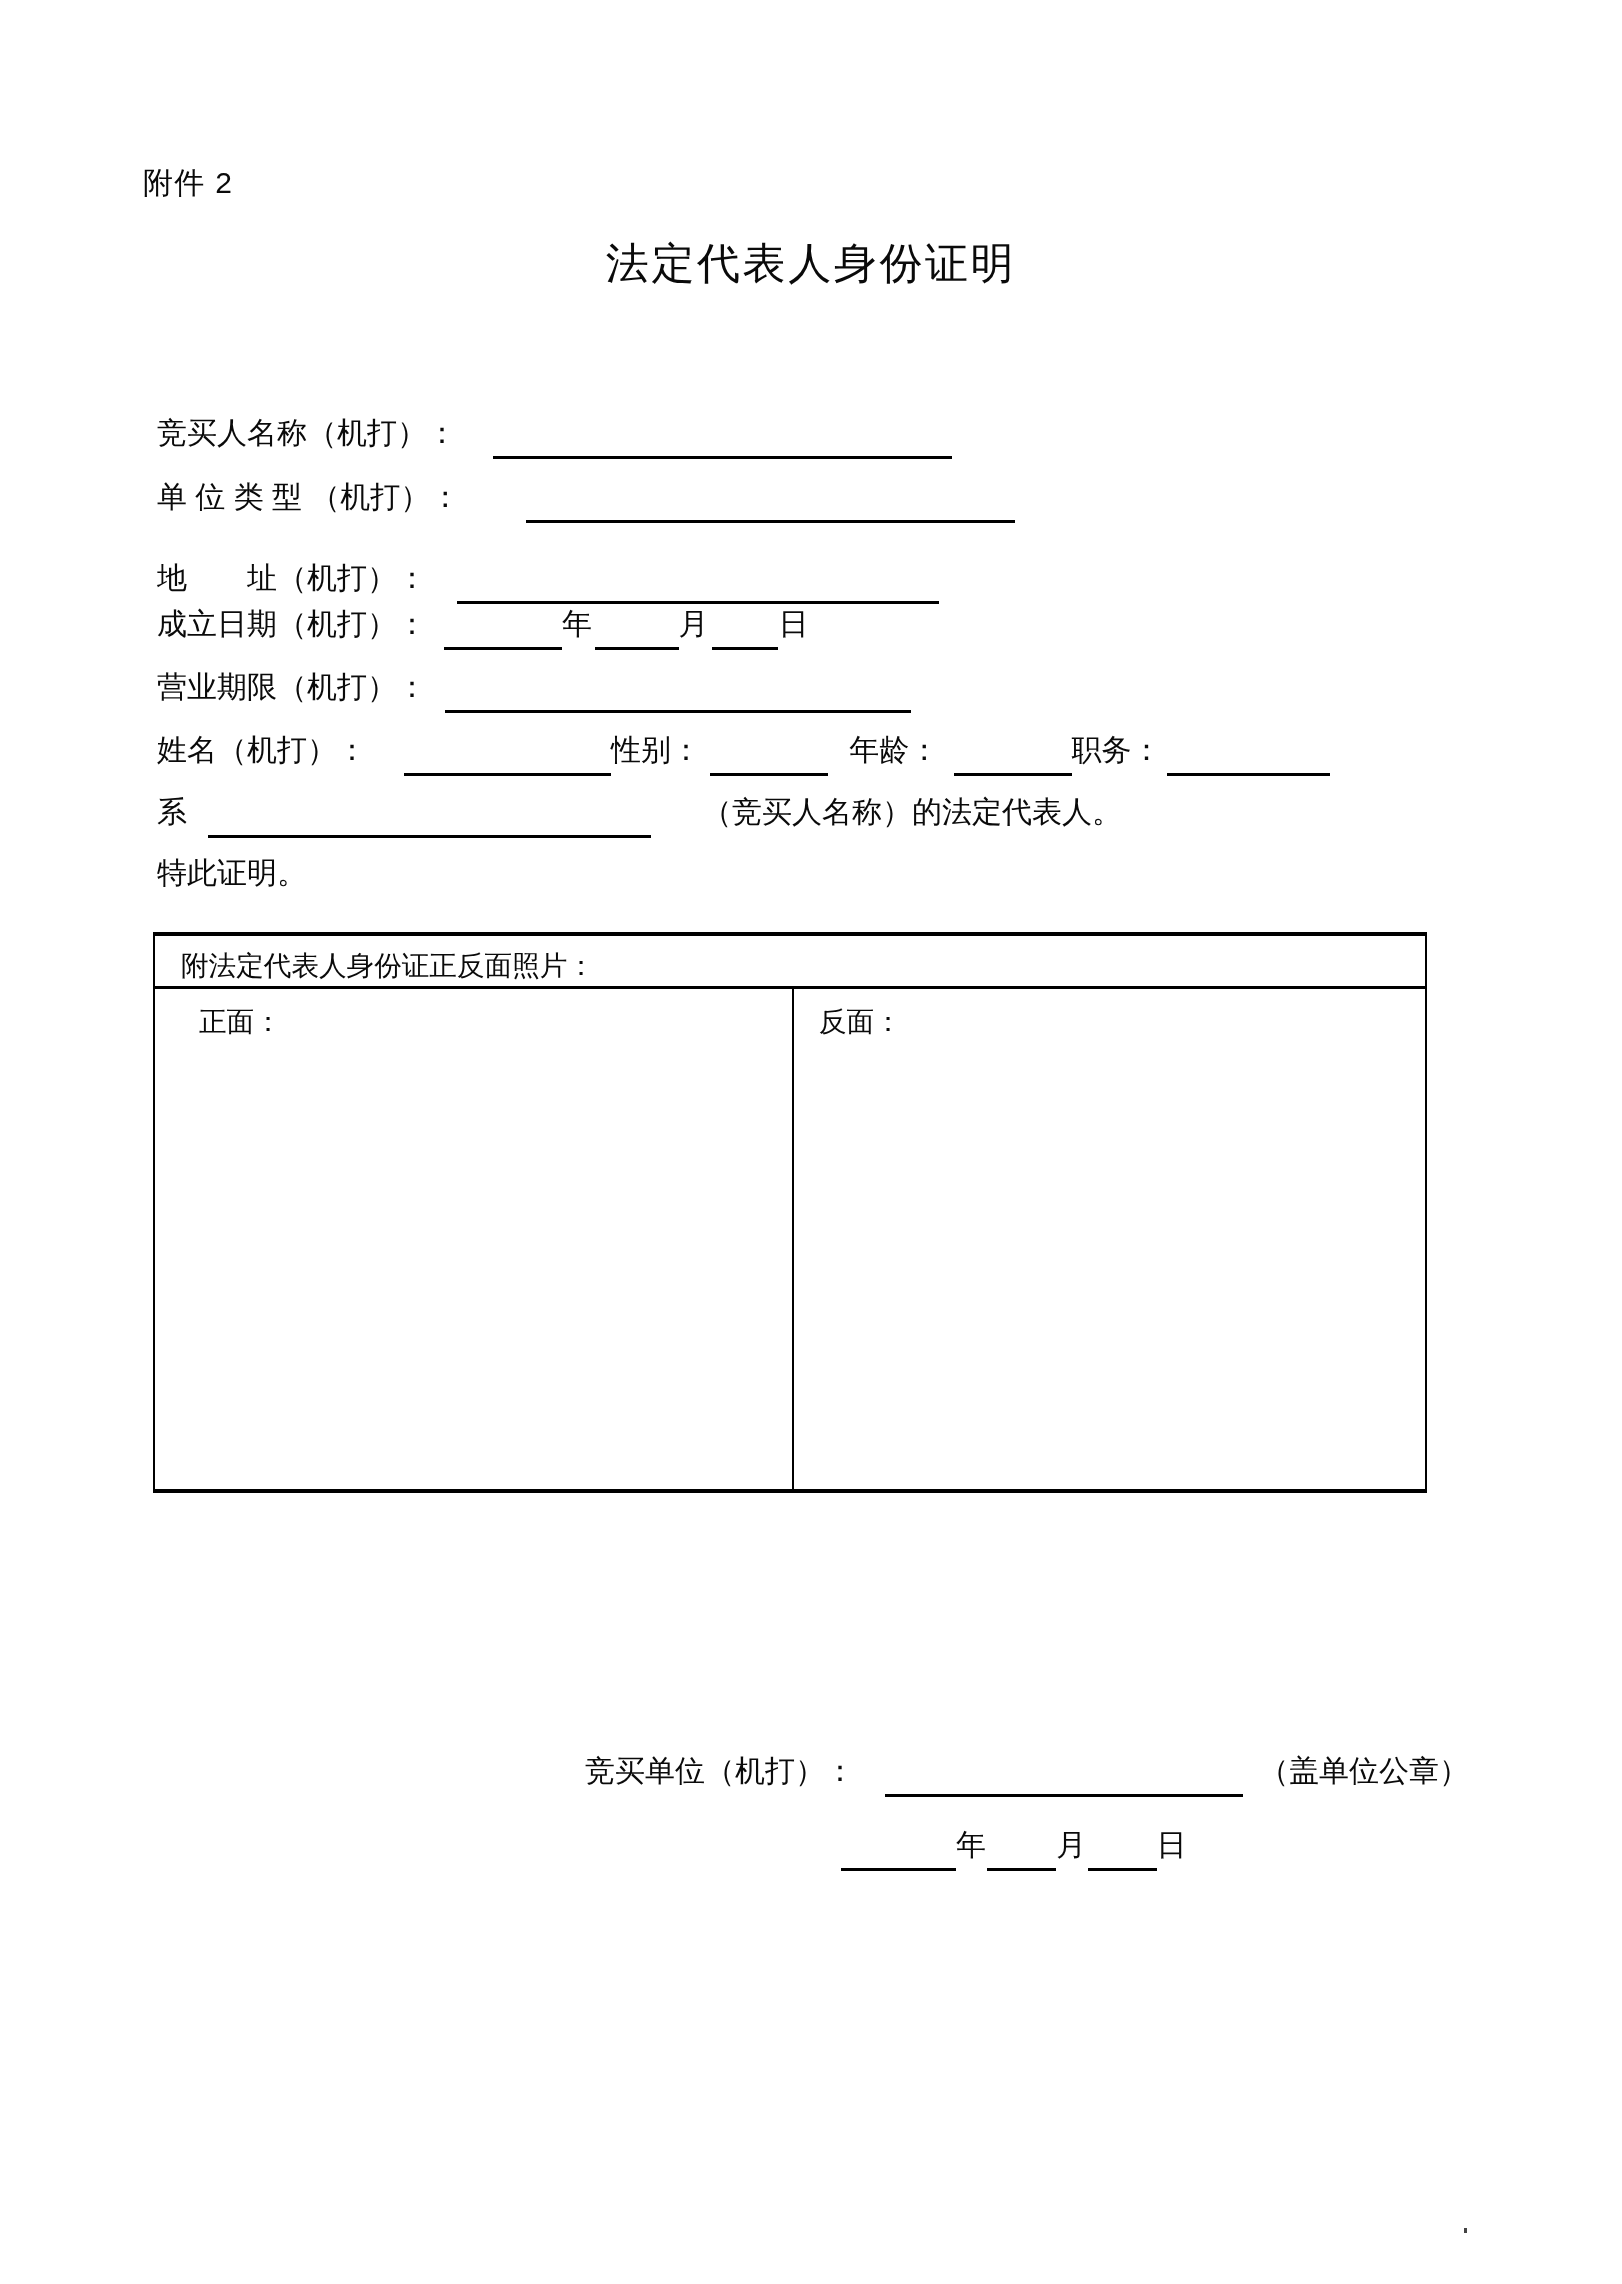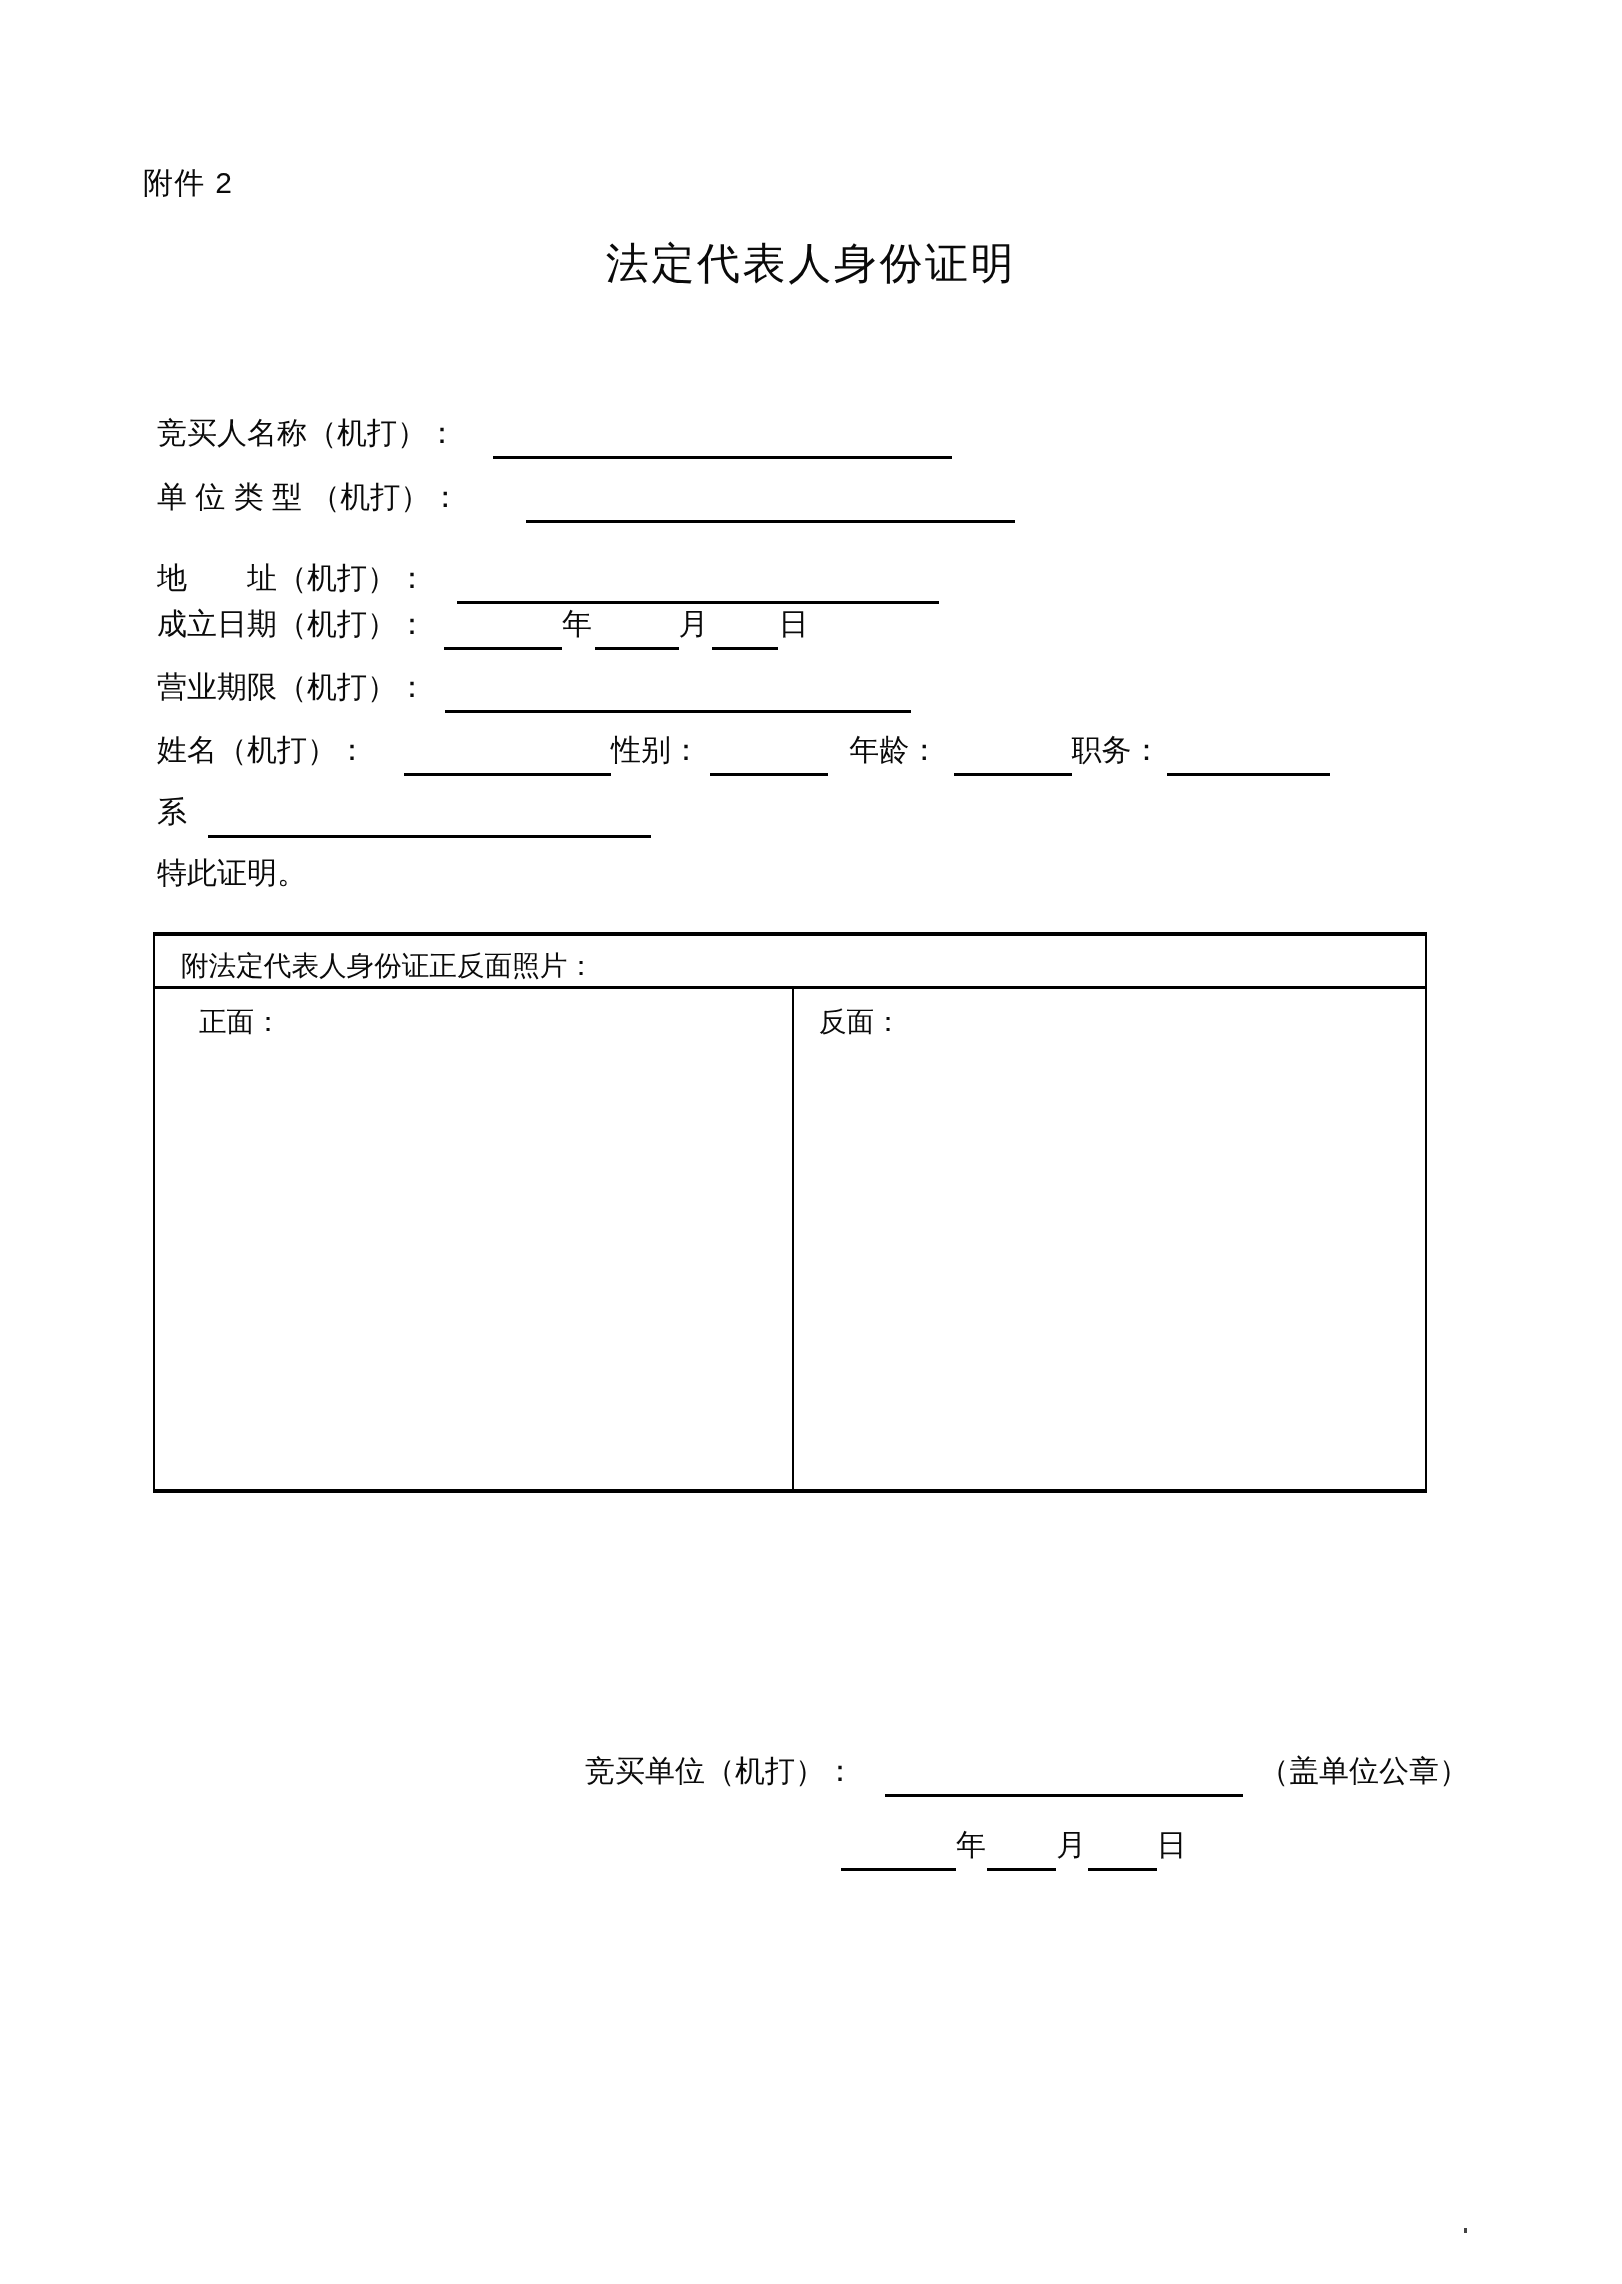--- a/index.html
+++ b/index.html
@@ -174,20 +174,21 @@
     <span class="blank n180a"></span>
     <span class="lbl">年龄：</span>
     <span class="blank n180b"></span>
     <span class="lbl">职务：</span>
     <span class="blank n250"></span>
   </div>
 
   <div class="abs fline" style="top:792px">
     <span class="lbl">系</span>
     <span class="blank s675"></span>
+    <span class="lbl">（竞买人名称）的法定代表人。</span>
   </div>
 
   <div class="abs fline" style="top:853px">
     <span class="lbl">特此证明。</span>
   </div>
 
   <div class="abs photo-table">
     <div class="tbl-header">附法定代表人身份证正反面照片：</div>
     <div class="tbl-body">
       <div class="cell cell-front">

